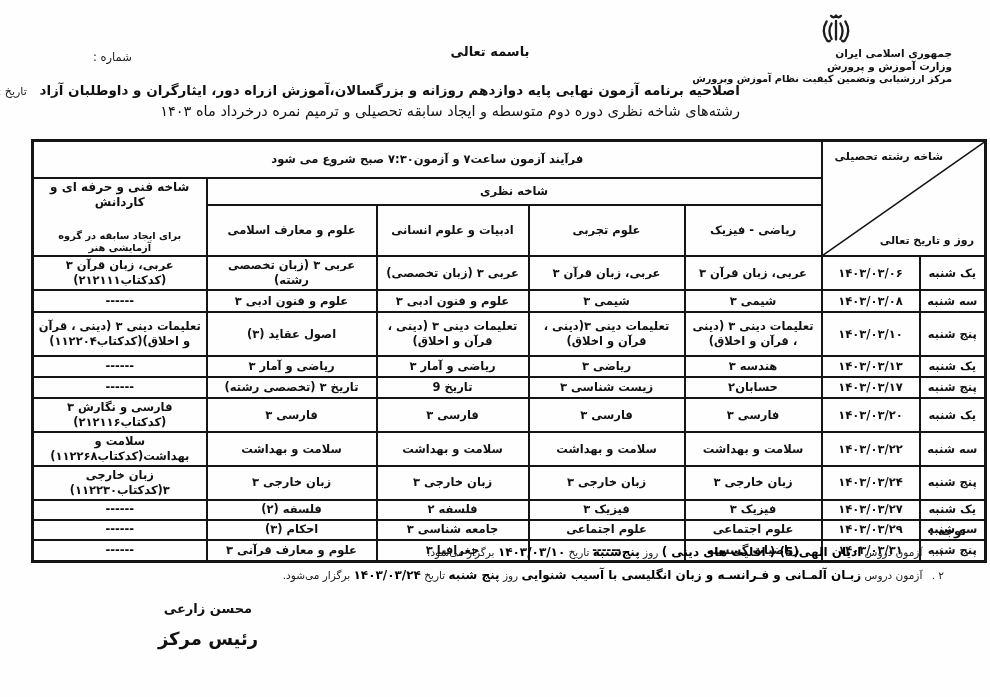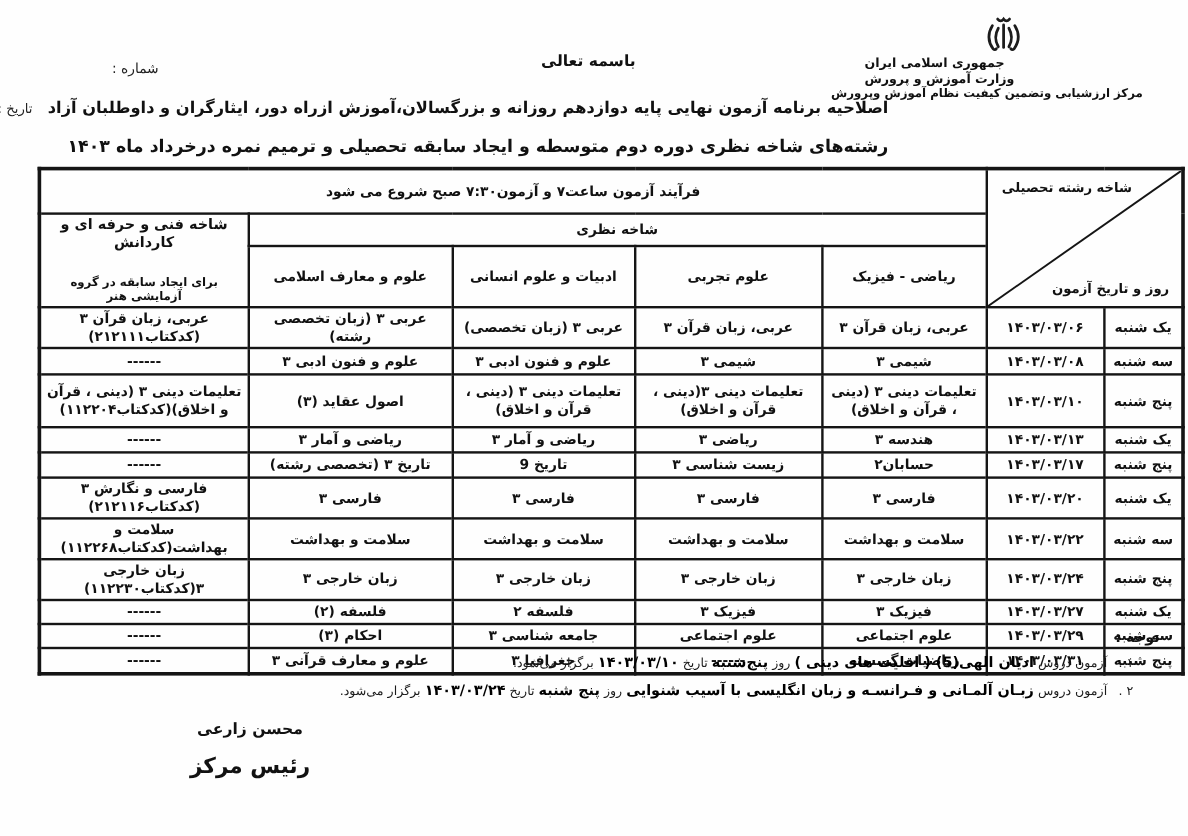--- a/index.html
+++ b/index.html
@@ -5,28 +5,28 @@
   * { box-sizing: border-box; margin: 0; padding: 0; }
   html, body { background: #ffffff; }
   body { font-family: "DejaVu Sans", sans-serif; color: #111; }
   .page {
     position: relative; width: 990px; height: 697px;
     background: #fefefe; direction: rtl; overflow: hidden;
   }
   
   .number-label { position: absolute; left: 93px; top: 50px; font-size: 11.5px; color: #222; }
   .bismillah { position: absolute; left: 420px; top: 44px; width: 140px; text-align: center; font-size: 13px; font-weight: bold; }
-  .org-block { position: absolute; top: 12px; right: 38px; width: 232px; text-align: left; }
+  .org-block { position: absolute; top: 12px; right: 38px; width: 232px; text-align: right; }
   .org-emblem { display: block; margin: 0 auto 2px auto; }
   .org-line { font-size: 10.5px; font-weight: bold; line-height: 1.22; white-space: nowrap; }
   .org-line.small { font-size: 9.8px; }
   .title-block { position: absolute; top: 82px; right: 250px; width: 712px; text-align: right; }
   .title-line1 { font-size: 13.5px; font-weight: bold; white-space: nowrap; line-height: 1.25; }
   .date-label { font-size: 11px; font-weight: normal; color: #222; margin-right: 8px; }
-  .title-line2 { font-size: 14.5px; font-weight: bold; margin-top: 16px; white-space: nowrap; }
+  .title-line2 { font-size: 14.5px; font-weight: normal; margin-top: 4px; white-space: nowrap; }
   
   table.schedule {
     position: absolute; top: 139px; left: 31px; width: 953px;
     border-collapse: collapse; table-layout: fixed; direction: rtl;
     border: 3px solid #151515;
   }
   table.schedule td, table.schedule th {
     border: 2px solid #151515; text-align: center; vertical-align: middle;
     padding: 1px 3px; font-weight: bold; font-size: 11.5px; line-height: 1.3;
     overflow: hidden;
@@ -99,21 +99,21 @@
         <col style="width:170px">
         <col style="width:174px">
     </colgroup>
     <thead>
       <tr>
         <td class="corner-cell" rowspan="3" colspan="2">
           <svg class="diag" viewBox="0 0 100 100" preserveAspectRatio="none">
             <line x1="0" y1="100" x2="100" y2="0" stroke="#151515" stroke-width="1.6" vector-effect="non-scaling-stroke"></line>
           </svg>
           <span class="corner-top-label">شاخه رشته تحصیلی</span>
-          <span class="corner-bottom-label">روز و تاریخ آزمون</span>
+          <span class="corner-bottom-label">روز و تاریخ تعالی</span>
         </td>
         <td class="process-cell" colspan="5">فرآیند آزمون ساعت۷ و آزمون۷:۳۰ صبح شروع می شود</td>
       </tr>
       <tr>
         <td class="theory-cell" colspan="4">شاخه نظری</td>
         <td class="voc-head" rowspan="2">
           <span class="voc-title">شاخه فنی و حرفه ای و کاردانش</span>
           <span class="voc-sub">برای ایجاد سابقه در گروه آزمایشی هنر</span>
         </td>
       </tr>

